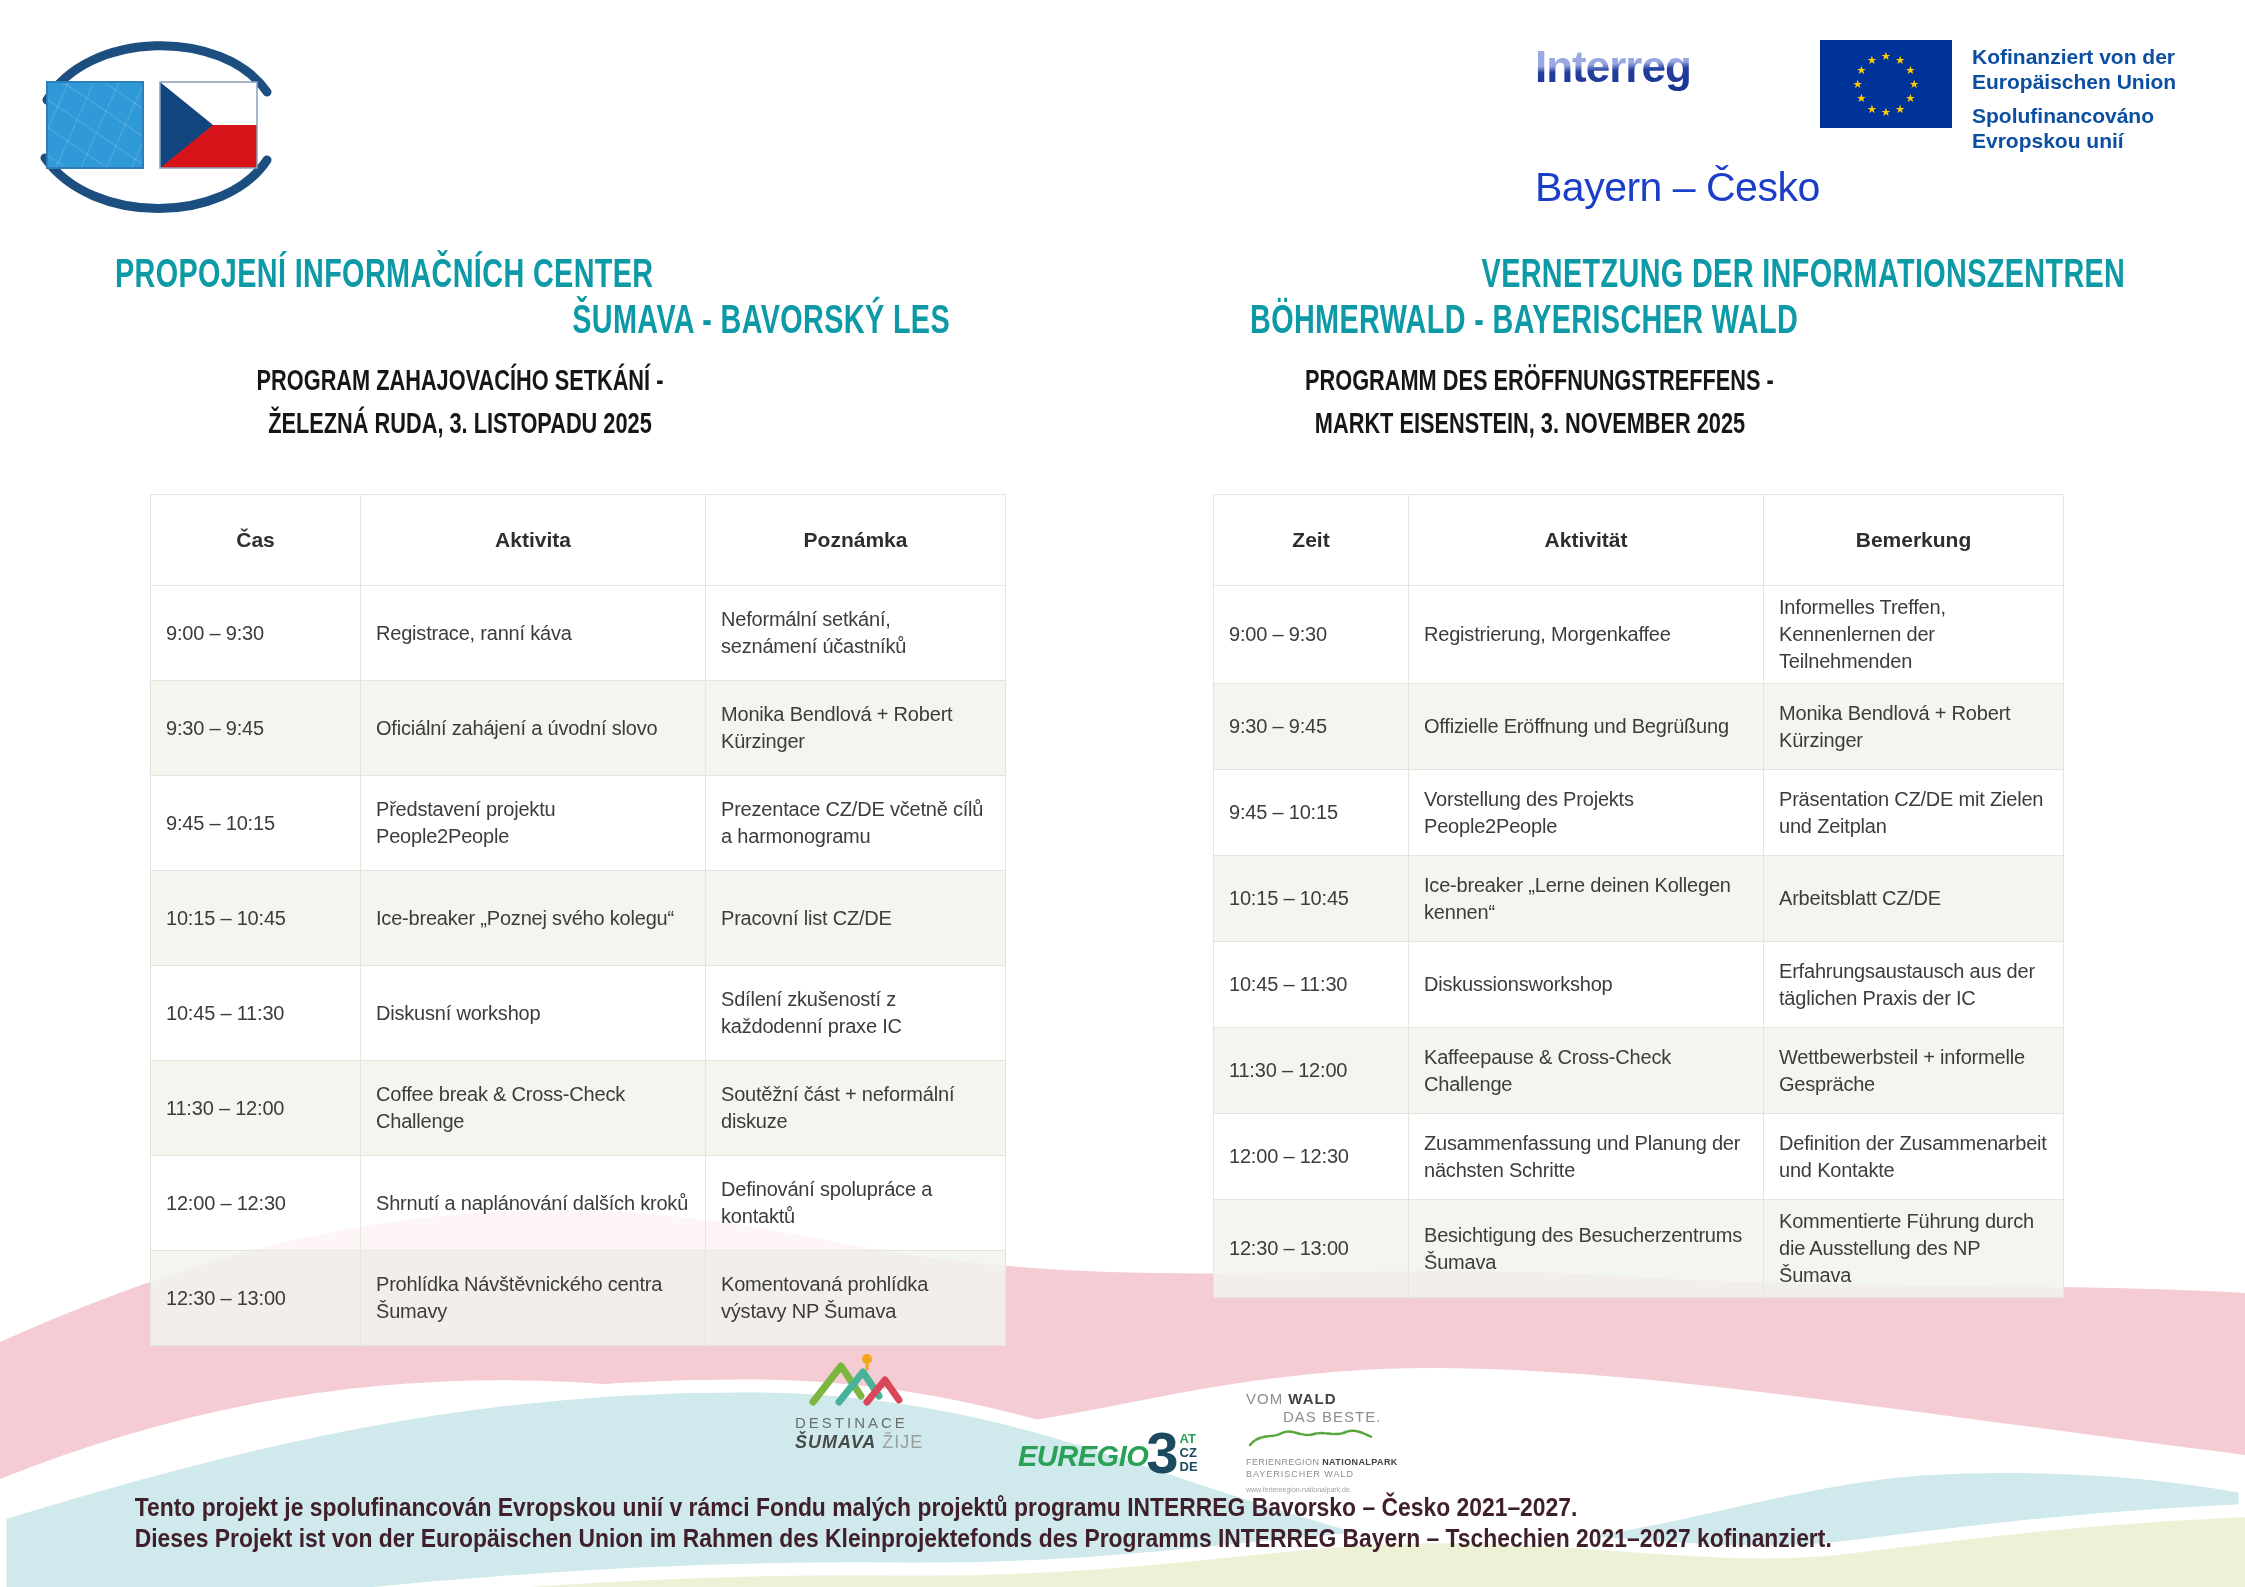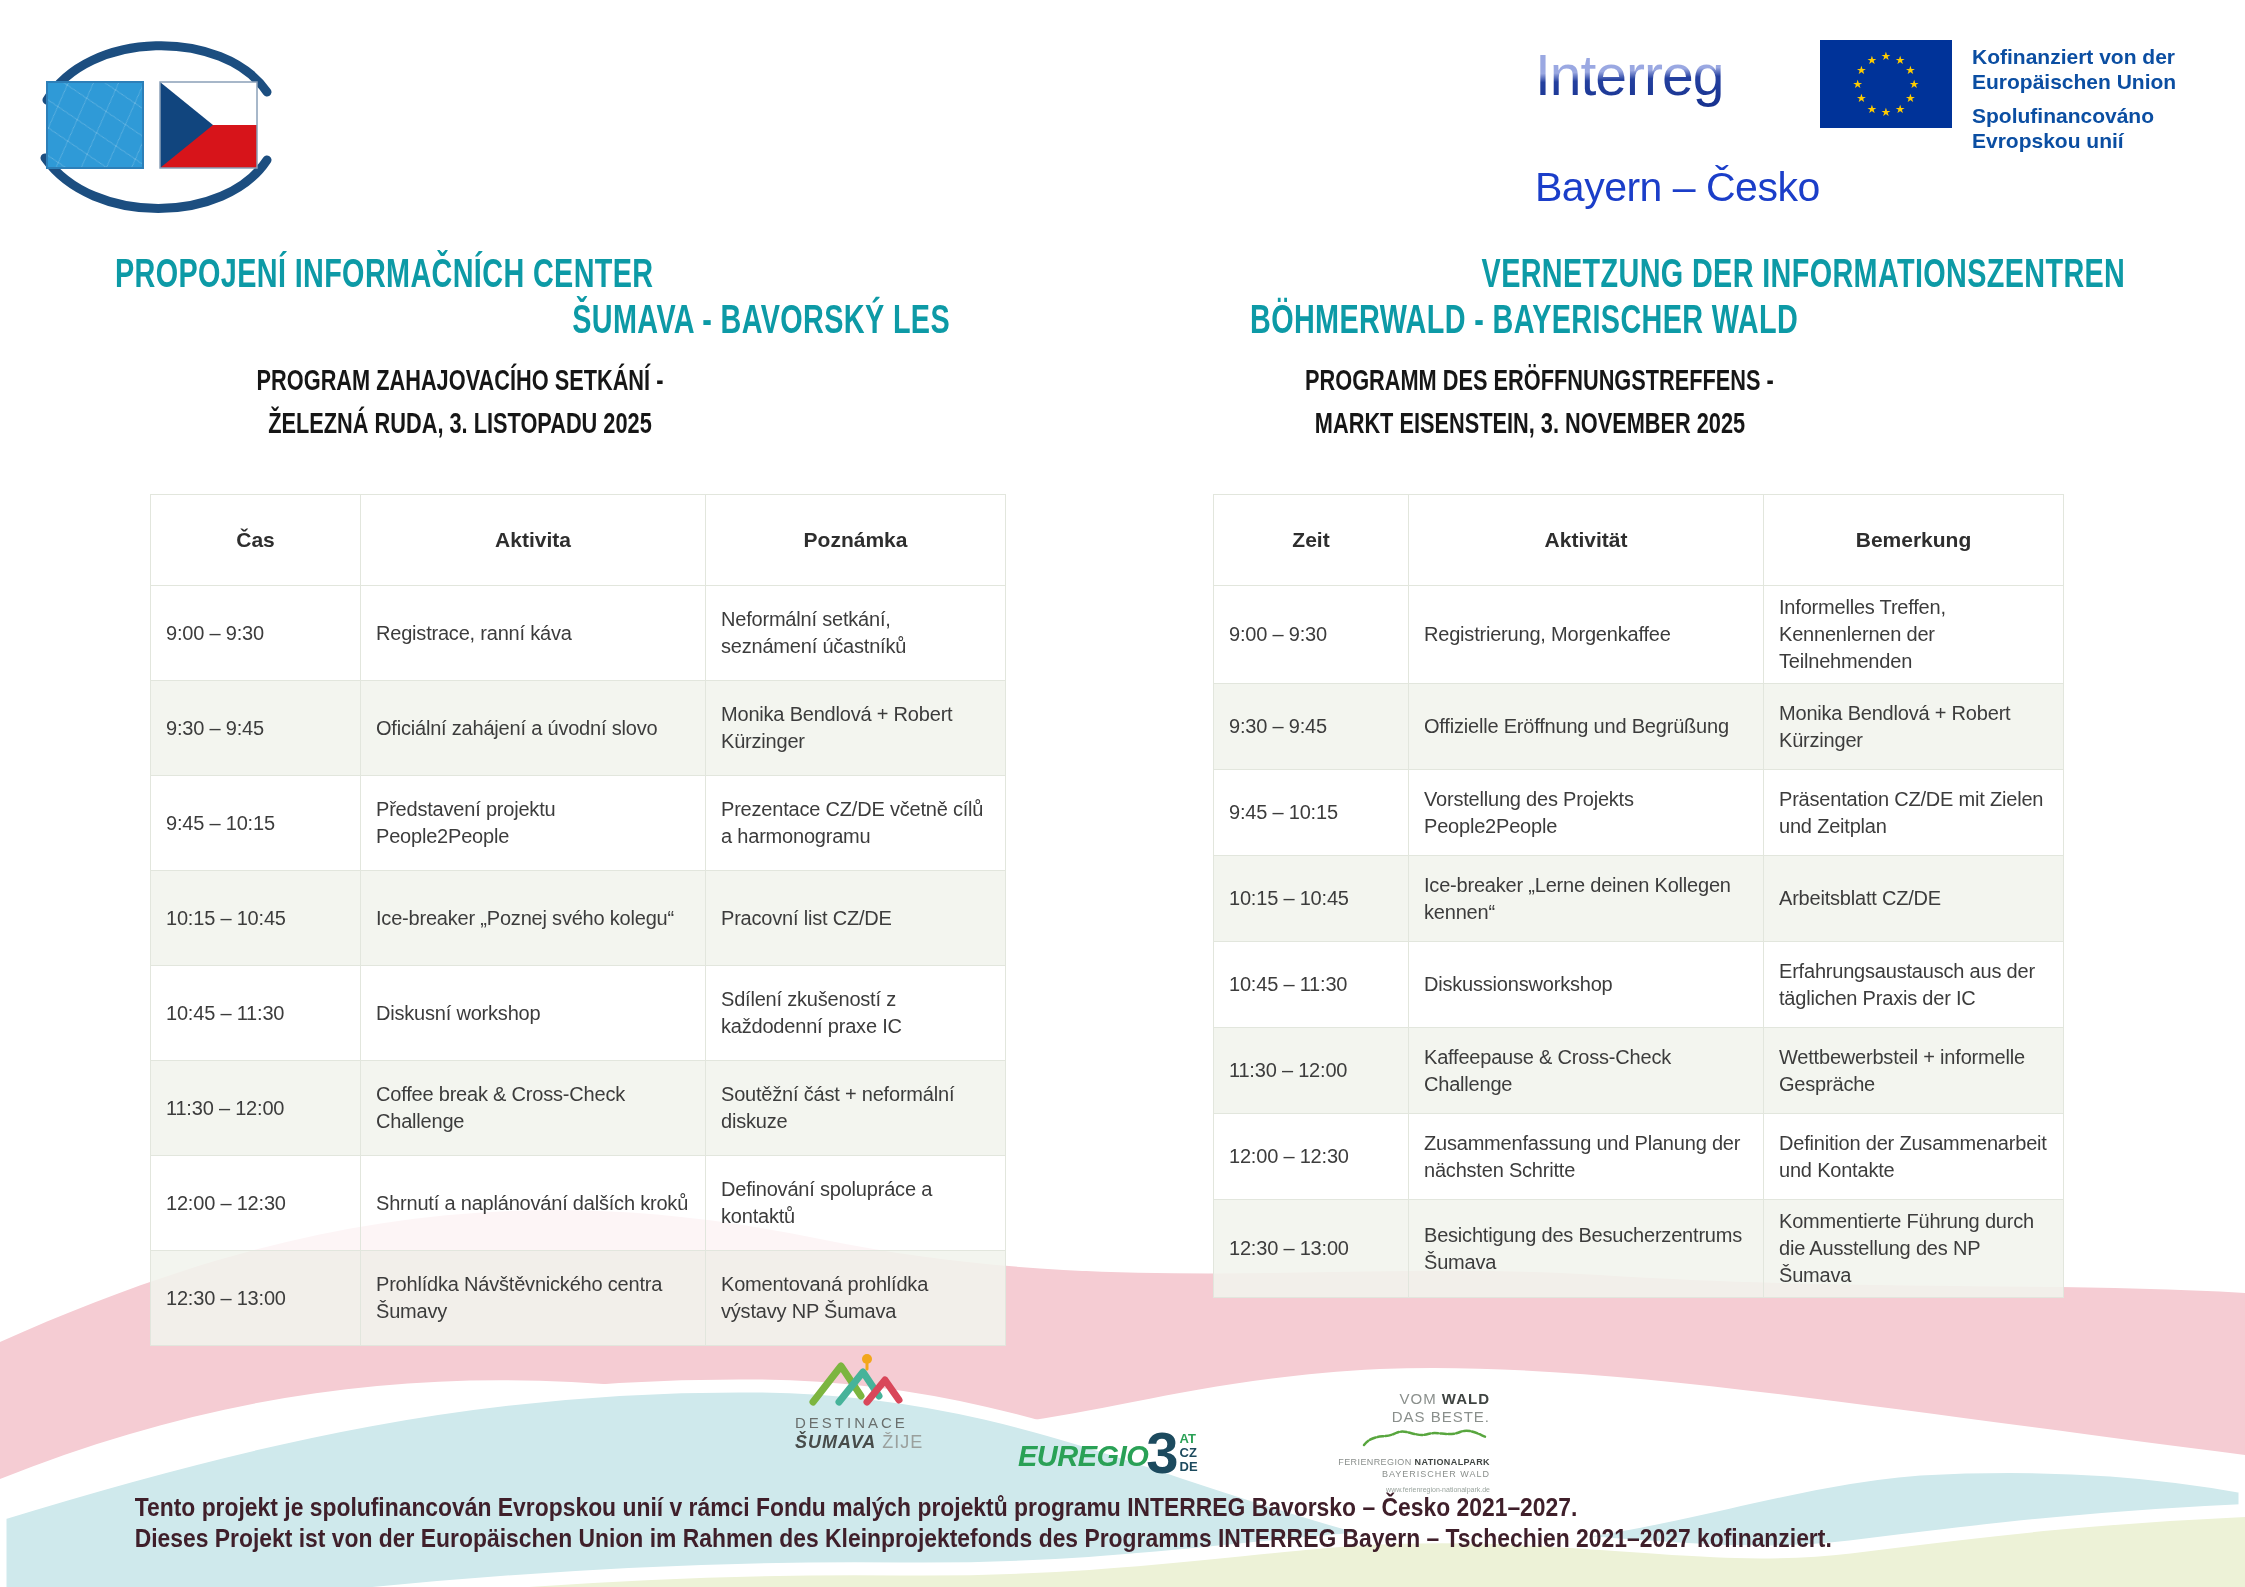--- a/index.html
+++ b/index.html
@@ -4,21 +4,21 @@
 <style>
   html,body{margin:0;padding:0;background:#ffffff;font-family:"Liberation Sans",sans-serif;}
   #page{position:relative;width:2245px;height:1587px;background:#ffffff;overflow:hidden;}
 
   
   #waves{position:absolute;left:0;top:1167px;width:2245px;height:420px;z-index:0;}
 
   
   .abs{position:absolute;z-index:1;}
   #oval-logo{left:33px;top:20px;width:248px;height:212px;}
-  #interreg-brand{left:1535px;top:42px;font-size:57px;font-weight:normal;letter-spacing:-1px;color:#3950b5;}
+  #interreg-brand{left:1535px;top:42px;font-size:44px;font-weight:bold;letter-spacing:-1px;color:#3950b5;}
   @supports ((-webkit-background-clip:text)){
     #interreg-brand{
       background:linear-gradient(178deg,#9aa8e2 0%,#9aa8e2 44%,#24409f 56%,#16318e 100%);
       -webkit-background-clip:text;background-clip:text;color:transparent;}
   }
   #eu-flag{left:1820px;top:40px;width:132px;height:88px;}
   #funding-block{left:1972px;top:44px;width:250px;color:#0b4ea2;font-weight:bold;}
   #funding-de{font-size:21px;line-height:25px;}
   #funding-cz{font-size:21px;line-height:25px;margin-top:9px;}
   #interreg-program{left:1535px;top:164px;font-size:41px;font-weight:normal;color:#1b3ec9;letter-spacing:-0.5px;}
@@ -54,21 +54,21 @@
   #destinace-logo .dl-bold{font-weight:bold;color:#474c4a;font-style:italic;}
   #destinace-logo .dl-light{color:#9aa09d;}
 
   #euregio-logo{left:1018px;top:1428px;display:flex;align-items:flex-start;}
   #euregio-word{font-size:29px;font-weight:900;font-style:italic;color:#2aa156;letter-spacing:-0.5px;margin-top:12px;}
   #euregio-number{font-size:58px;font-weight:bold;color:#1c4a5e;line-height:0.85;margin-left:-2px;}
   #euregio-regions{display:flex;flex-direction:column;font-size:13px;font-weight:bold;line-height:14px;margin-left:1px;margin-top:4px;}
   #euregio-regions .r-at{color:#2aa156;}
   #euregio-regions .r-cz,#euregio-regions .r-de{color:#1c4a5e;}
 
-  #np-logo{left:1330px;top:1390px;width:160px;text-align:right;}
+  #np-logo{left:1246px;top:1390px;width:160px;}
   #np-logo .np-l1{font-size:15px;letter-spacing:1px;color:#8a8f8c;}
   #np-logo .np-l1 b{color:#3f4442;}
   #np-logo .np-l2{font-size:15px;letter-spacing:1px;color:#8a8f8c;margin-top:1px;margin-left:37px;}
   #np-logo .np-l3{font-size:9px;letter-spacing:0.4px;color:#8a8f8c;margin-top:4px;}
   #np-logo .np-l3 b{color:#3f4442;}
   #np-logo .np-l4{font-size:9px;letter-spacing:1px;color:#8a8f8c;margin-top:2px;}
   #np-logo .np-url{font-size:7px;color:#9aa49e;margin-top:7px;}
 
   
   #footer-credit{left:0;top:1492px;width:2245px;text-align:left;color:#3f1f2a;font-weight:bold;font-size:26px;line-height:31px;}

